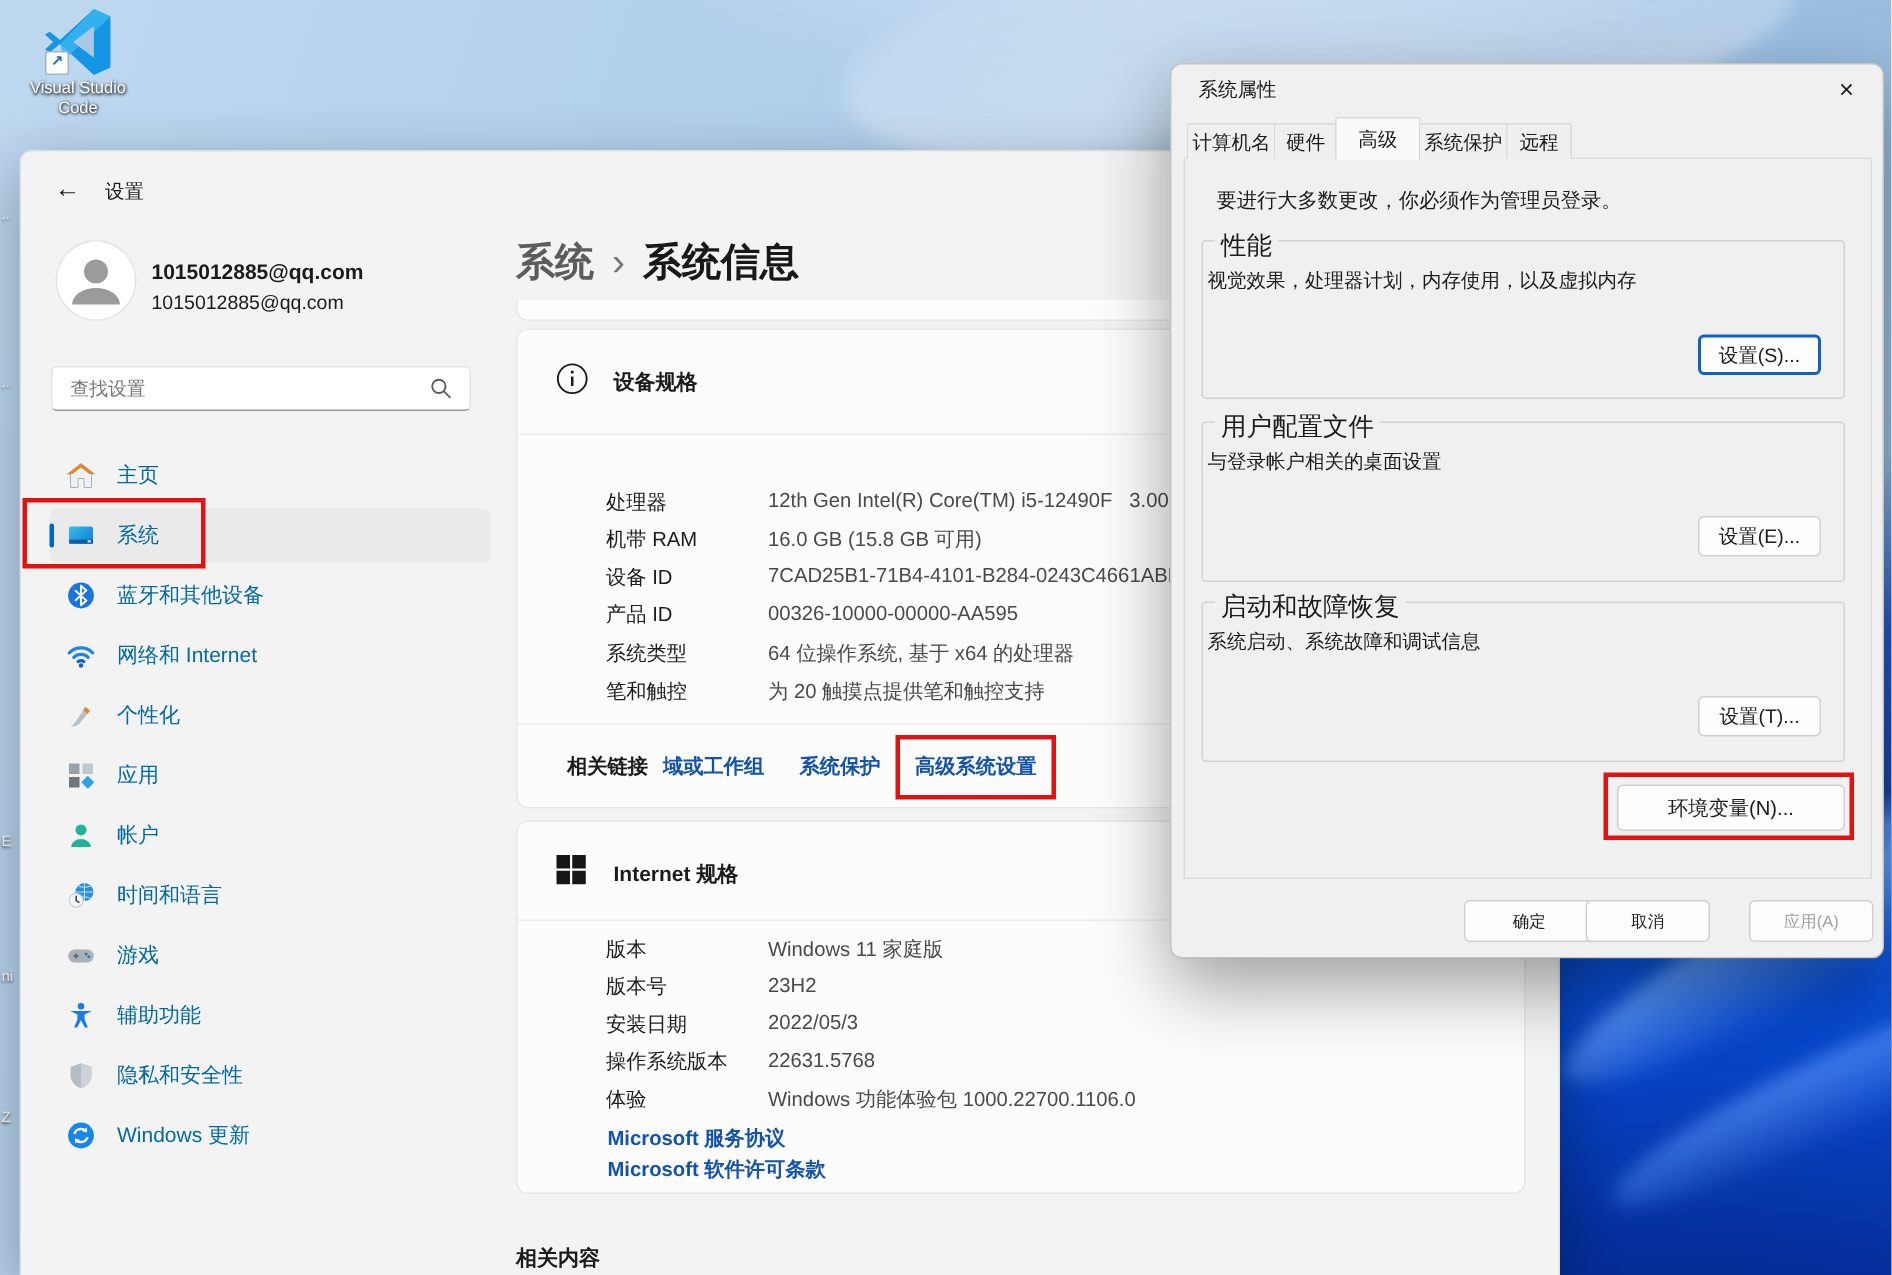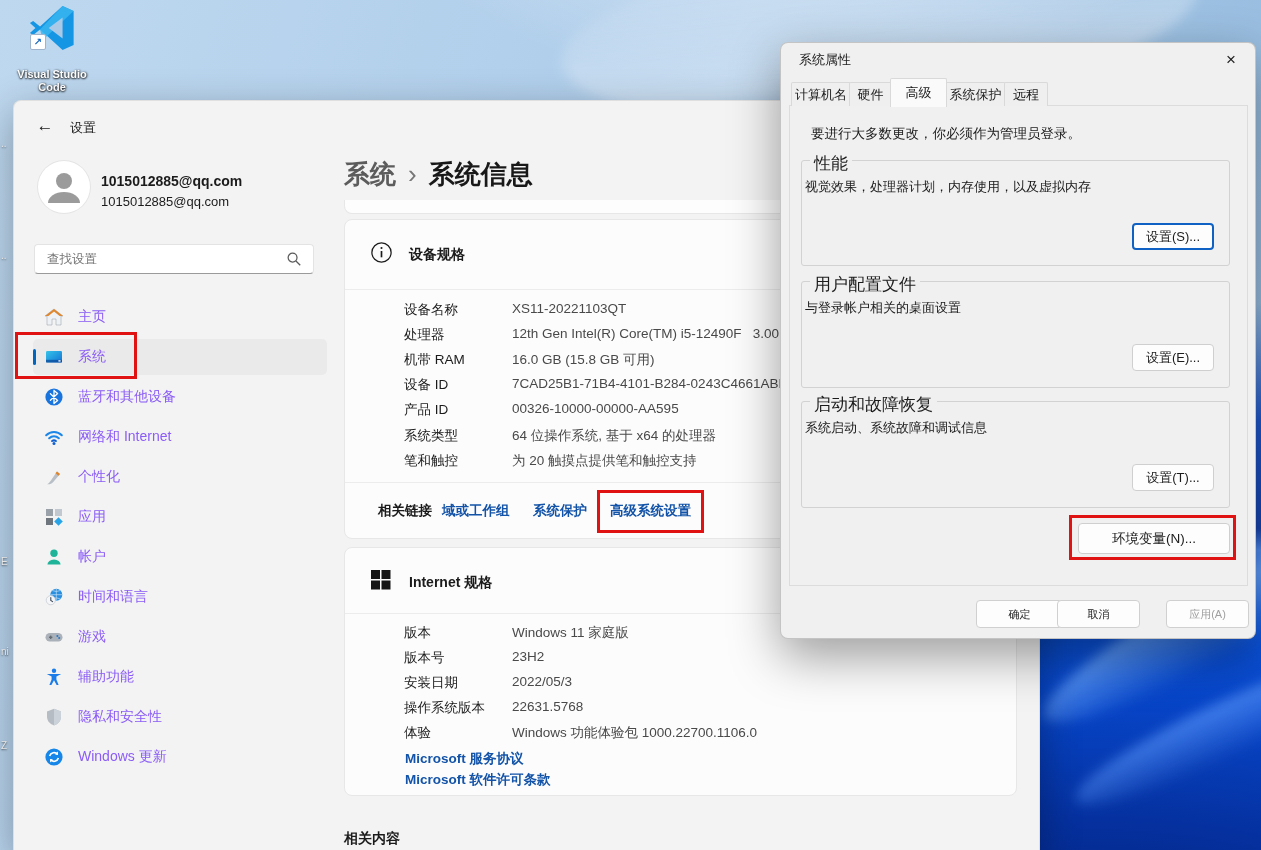--- a/index.html
+++ b/index.html
@@ -19,41 +19,41 @@
   .s2{left:1060px;top:700px;width:340px;height:56px;transform:rotate(-25deg);
       background:linear-gradient(180deg,rgba(90,150,250,.7),rgba(20,70,200,0));}
   .s3{left:560px;top:-60px;width:640px;height:170px;transform:rotate(-7deg);
       background:linear-gradient(180deg,rgba(255,255,255,0),rgba(255,255,255,.35) 80%,rgba(255,255,255,0));}
   .edge-frag{position:absolute;left:1px;color:#fff;font-size:10px;text-shadow:0 1px 2px rgba(0,0,0,.6);z-index:2;}
   
   .vsc{position:absolute;left:14px;top:5px;width:76px;z-index:2;text-align:center;}
   .vsc .ic{position:relative;width:46px;height:46px;margin:0 auto;}
   .vsc .shortcut{position:absolute;left:1px;bottom:1px;width:14px;height:14px;background:#fff;
       border:1px solid #9db4cc;border-radius:2px;font-size:10px;line-height:13px;color:#1466c0;font-weight:700;}
-  .vsc .cap{margin-top:17px;font-size:11px;line-height:13px;color:#fff;
-      text-shadow:0 1px 2px rgba(0,0,0,.85),1px 0 2px rgba(0,0,0,.6);font-weight:bold;}
+  .vsc .cap{margin-top:2px;font-size:11px;line-height:13px;color:#fff;
+      text-shadow:0 1px 2px rgba(0,0,0,.85),1px 0 2px rgba(0,0,0,.6);}
   
   .win{position:absolute;left:13px;top:100px;width:1027px;height:750px;background:#f3f3f3;
        border-radius:8px 8px 0 0;box-shadow:0 12px 40px rgba(0,0,0,.32);z-index:10;
        border:1px solid rgba(0,0,0,.08);border-bottom:none;box-sizing:border-box;}
   .back-btn{position:absolute;left:16px;top:12px;width:30px;height:26px;border-radius:4px;
        font-size:17px;color:#1b1b1b;display:flex;align-items:center;justify-content:center;}
   .win-title{position:absolute;left:56px;top:18px;font-size:13px;}
   .avatar{position:absolute;left:24px;top:60px;width:52px;height:52px;border-radius:50%;background:#fff;
        box-shadow:0 0 0 1px rgba(0,0,0,.06);overflow:hidden;}
   .user-name{position:absolute;left:87px;top:72px;font-size:14px;font-weight:700;}
   .user-email{position:absolute;left:87px;top:93px;font-size:13px;}
   .search-input{position:absolute;left:20px;top:143px;width:280px;height:30px;box-sizing:border-box;
        background:#fff;border:1px solid #e3e3e3;border-bottom:1px solid #9a9a9a;border-radius:4px;
        padding:0 30px 0 12px;font-size:12.5px;color:#5a5a5a;outline:none;font-family:inherit;}
   .search-ico{position:absolute;left:272px;top:150px;width:16px;height:16px;}
   .nav-item{position:absolute;left:19px;width:294px;height:36px;border-radius:5px;display:flex;align-items:center;}
   .nav-item.selected{background:#eaeaea;}
   .nav-item .ico{width:20px;height:20px;margin-left:11px;flex:0 0 auto;}
-  .nav-item .lbl{margin-left:14px;font-size:14px;color:#8b5cf6;white-space:nowrap;}
+  .nav-item .lbl{margin-left:14px;font-size:14px;color:#0369a1;white-space:nowrap;}
   .accent{position:absolute;left:0;top:10px;width:3px;height:16px;border-radius:2px;background:#0067c0;}
   
   .crumb{position:absolute;left:330px;top:56px;font-size:26px;font-weight:600;white-space:nowrap;}
   .crumb .parent{color:#5c5c5c;}
   .crumb .sep{color:#767676;margin:0 12px;font-weight:400;}
   .crumb .cur{color:#181818;}
   .frag-card{position:absolute;left:330px;top:99px;width:673px;height:14px;background:#fdfdfd;
        border:1px solid #e7e7e7;border-top:none;border-radius:0 0 8px 8px;box-sizing:border-box;}
   .card{position:absolute;left:330px;width:673px;background:#fcfcfc;border:1px solid #e7e7e7;
        border-radius:8px;box-sizing:border-box;}
@@ -256,21 +256,20 @@
     <div class="frag-card"></div>
 
     <div class="card" style="top:118px;height:320px">
       <svg class="card-ico" width="23" height="23" viewBox="0 0 22 22">
         <circle cx="11" cy="11" r="9.2" fill="none" stroke="#1b1b1b" stroke-width="1.2"></circle>
         <rect x="10.2" y="9.6" width="1.6" height="6" fill="#1b1b1b"></rect>
         <circle cx="11" cy="6.7" r="1" fill="#1b1b1b"></circle>
       </svg>
       <div class="card-title">设备规格</div>
       <div class="divider" style="top:69px"></div>
-      <div class="srow" style="top:81px"><span class="sl">设备名称</span><span class="sv">XS11-20221103QT</span></div>
       <div class="srow" style="top:106px"><span class="sl">处理器</span><span class="sv">12th Gen Intel(R) Core(TM) i5-12490F   3.00 GHz</span></div>
       <div class="srow" style="top:131px"><span class="sl">机带 RAM</span><span class="sv">16.0 GB (15.8 GB 可用)</span></div>
       <div class="srow" style="top:156px"><span class="sl">设备 ID</span><span class="sv">7CAD25B1-71B4-4101-B284-0243C4661ABD</span></div>
       <div class="srow" style="top:181px"><span class="sl">产品 ID</span><span class="sv">00326-10000-00000-AA595</span></div>
       <div class="srow" style="top:207px"><span class="sl">系统类型</span><span class="sv">64 位操作系统, 基于 x64 的处理器</span></div>
       <div class="srow" style="top:232px"><span class="sl">笔和触控</span><span class="sv">为 20 触摸点提供笔和触控支持</span></div>
       <div class="divider" style="top:262px"></div>
       <span class="rel-label" style="top:282px">相关链接</span>
       <span class="link" style="left:97px;top:282px">域或工作组</span>
       <span class="link" style="left:188px;top:282px">系统保护</span>

